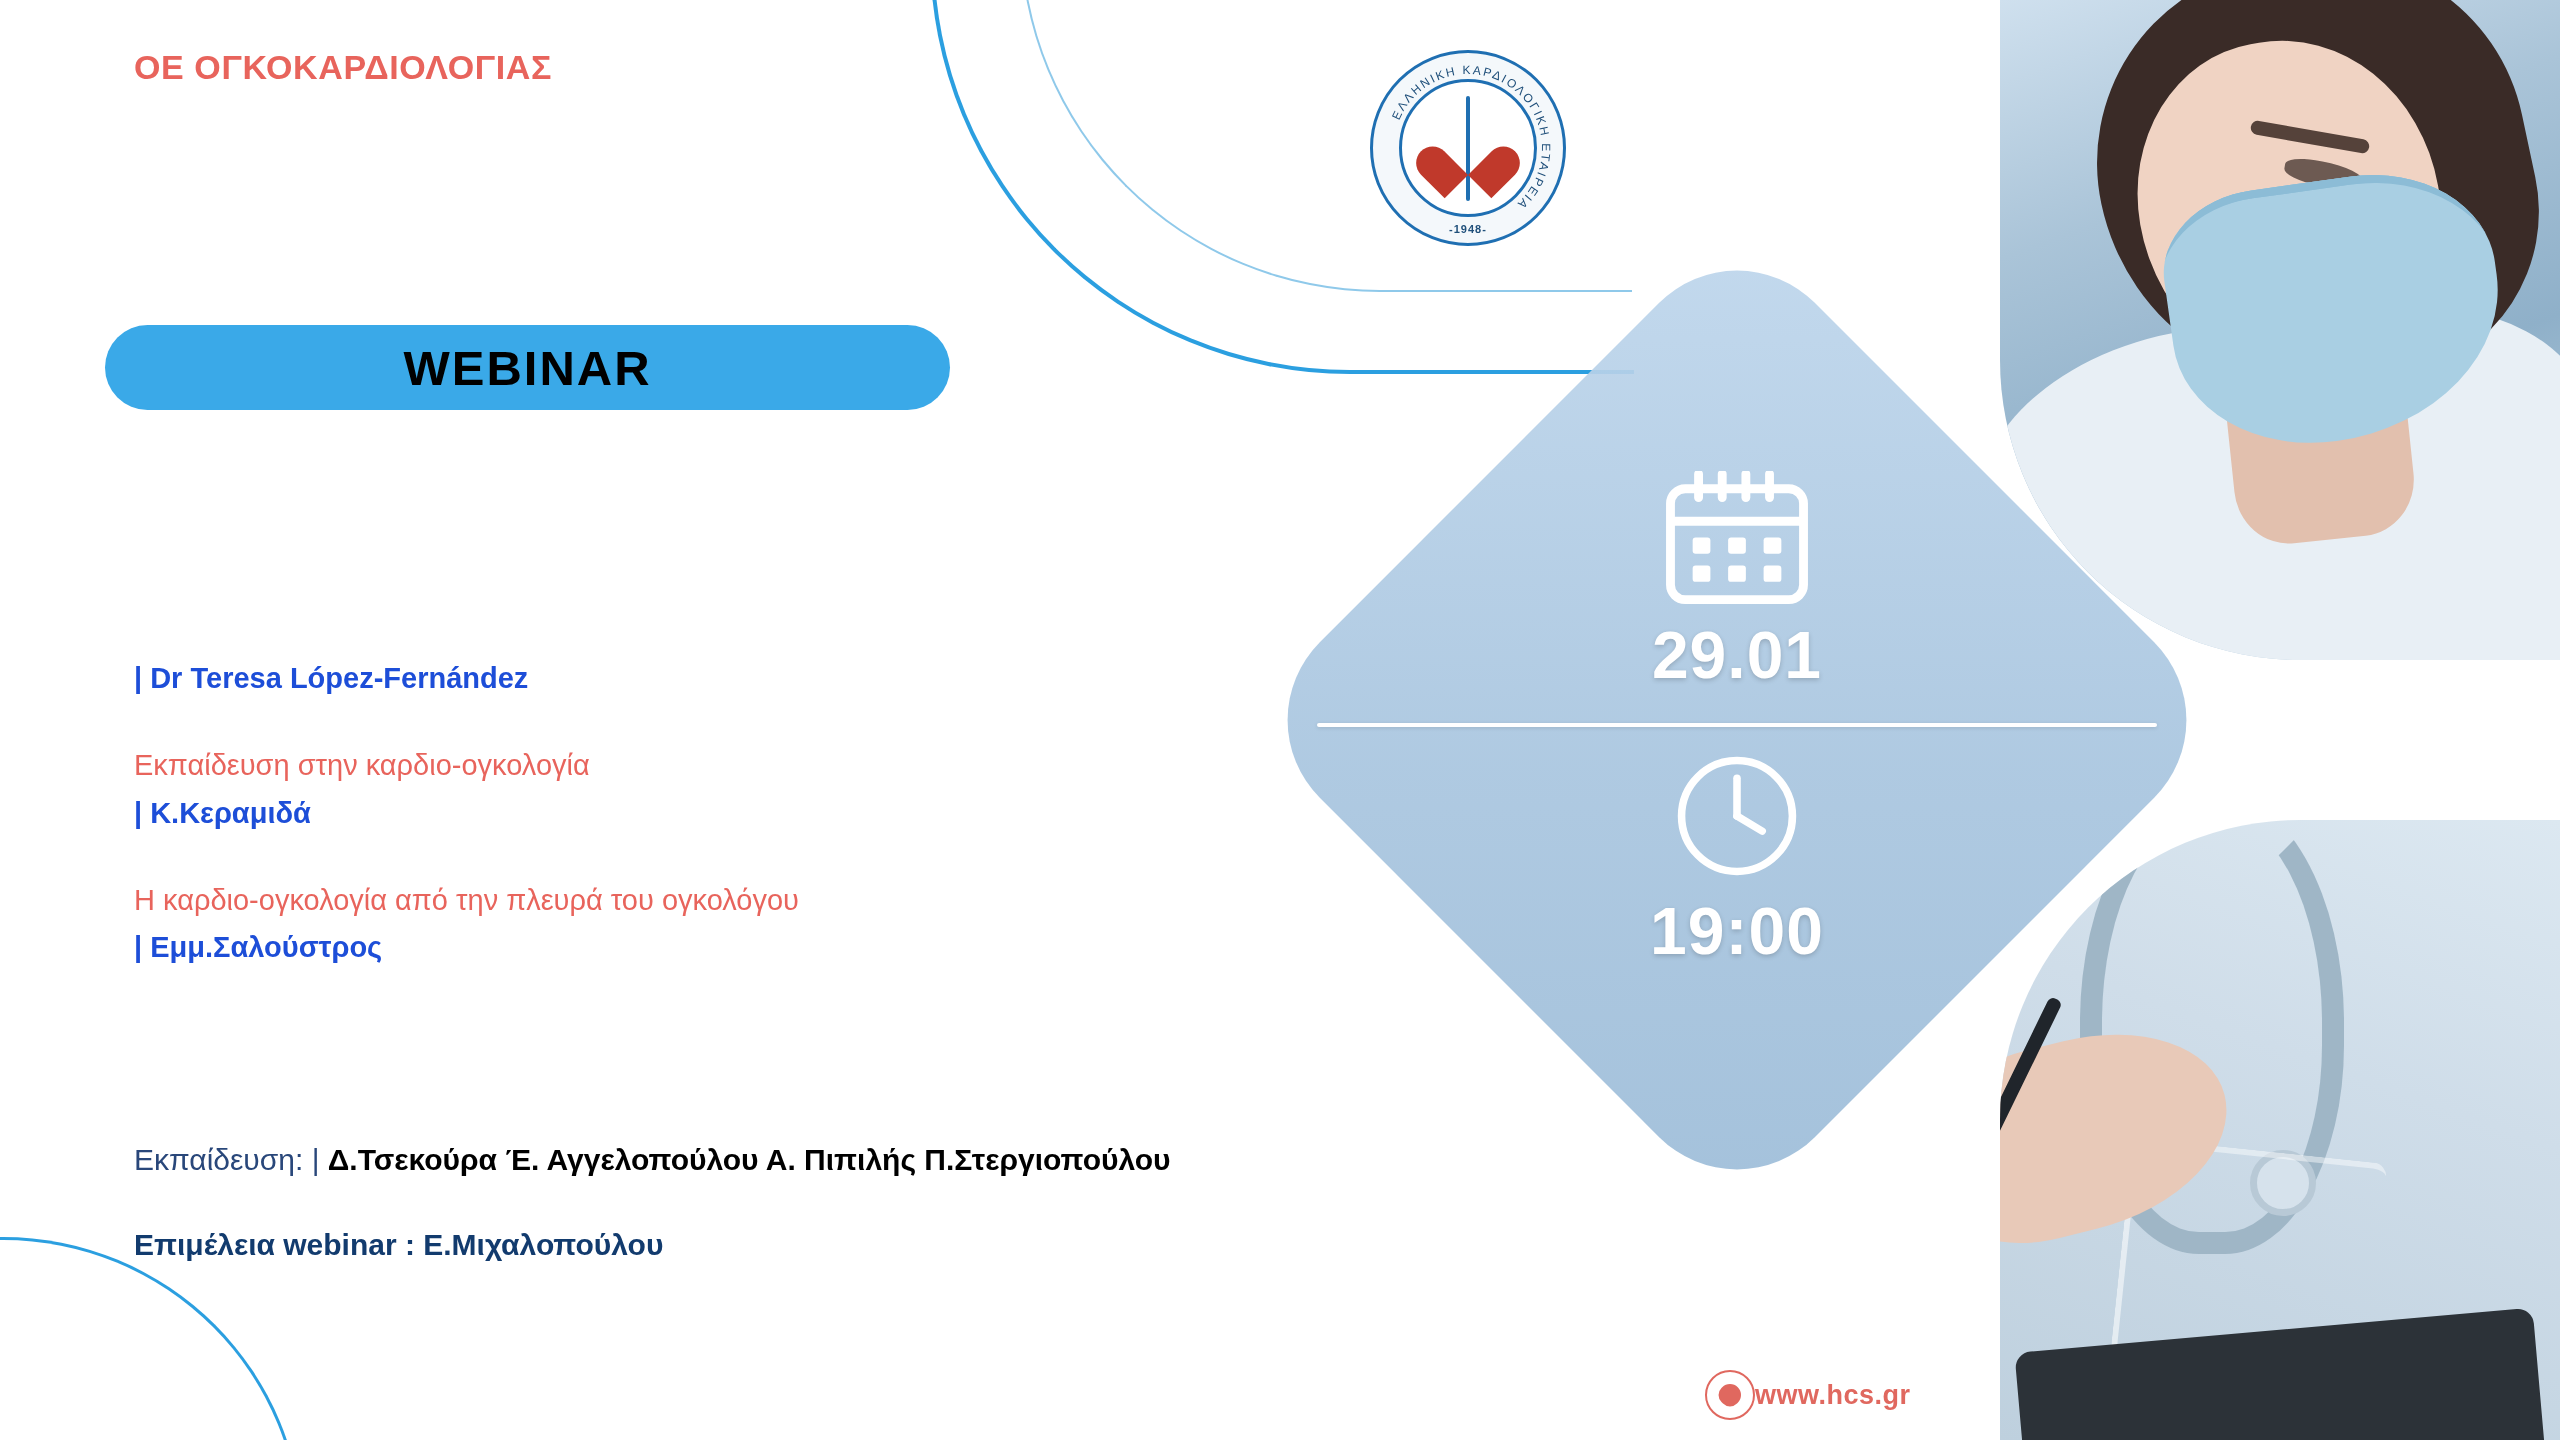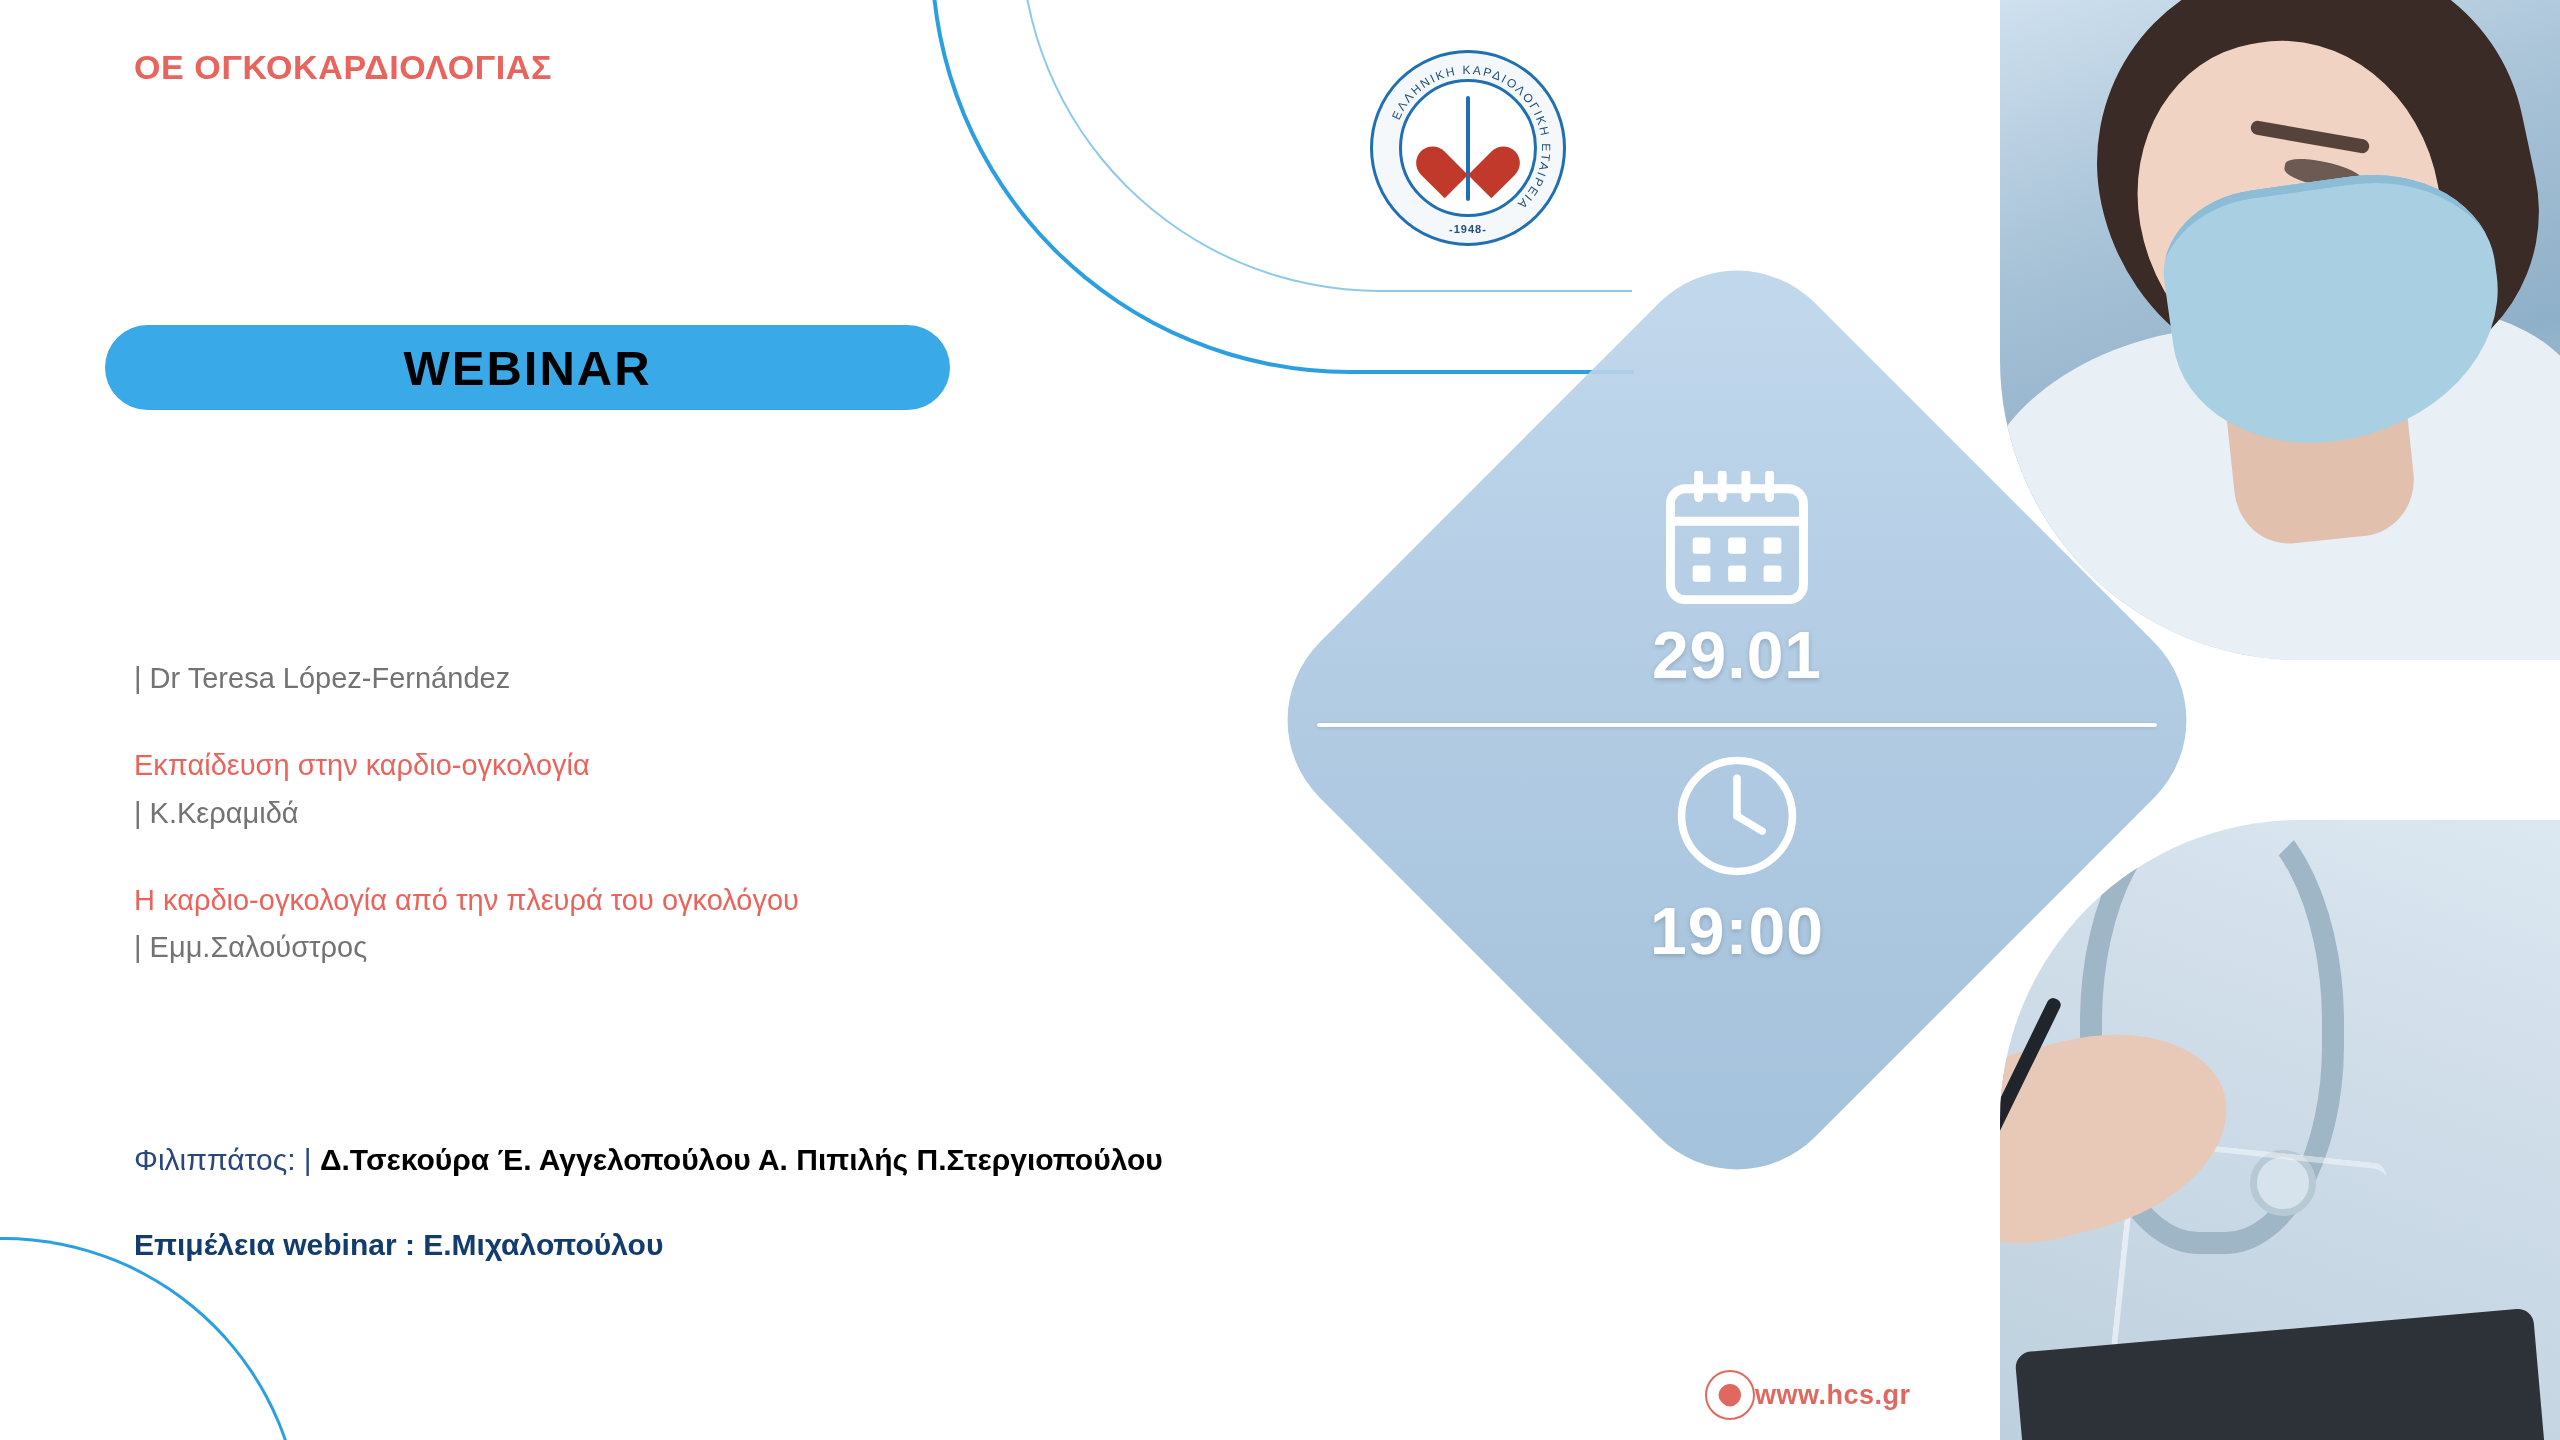--- a/index.html
+++ b/index.html
@@ -403,22 +403,22 @@
     width: 1150px;
   }
   .talk { margin-bottom: 52px; }
   .talk .title {
     font-size: 29px;
     color: #e8645c;
     line-height: 1.3;
   }
   .talk .speaker {
     font-size: 29px;
-    color: #737373;
-    font-weight: normal;
+    color: #1d4ed8;
+    font-weight: bold;
     margin-top: 12px;
   }
 
   .discussants {
     position: absolute;
     left: 134px;
     top: 1143px;
     font-size: 30px;
     color: #29477a;
   }
@@ -568,21 +568,21 @@
       <div class="title">Εκπαίδευση στην καρδιο-ογκολογία</div>
       <div class="speaker">| Κ.Κεραμιδά</div>
     </div>
     <div class="talk">
       <div class="title">Η καρδιο-ογκολογία από την πλευρά του ογκολόγου</div>
       <div class="speaker">| Εμμ.Σαλούστρος</div>
     </div>
   </div>
 
   <div class="discussants">
-    <span>Φιλιππάτος: |</span>
+    <span>Εκπαίδευση: |</span>
     <span class="names">Δ.Τσεκούρα  Έ. Αγγελοπούλου  Α. Πιπιλής  Π.Στεργιοπούλου</span>
   </div>
 
   <div class="editor">Επιμέλεια webinar : Ε.Μιχαλοπούλου</div>
 
   <div class="site">
     <div class="mini-logo"></div>
     <div class="url">www.hcs.gr</div>
   </div>
 

